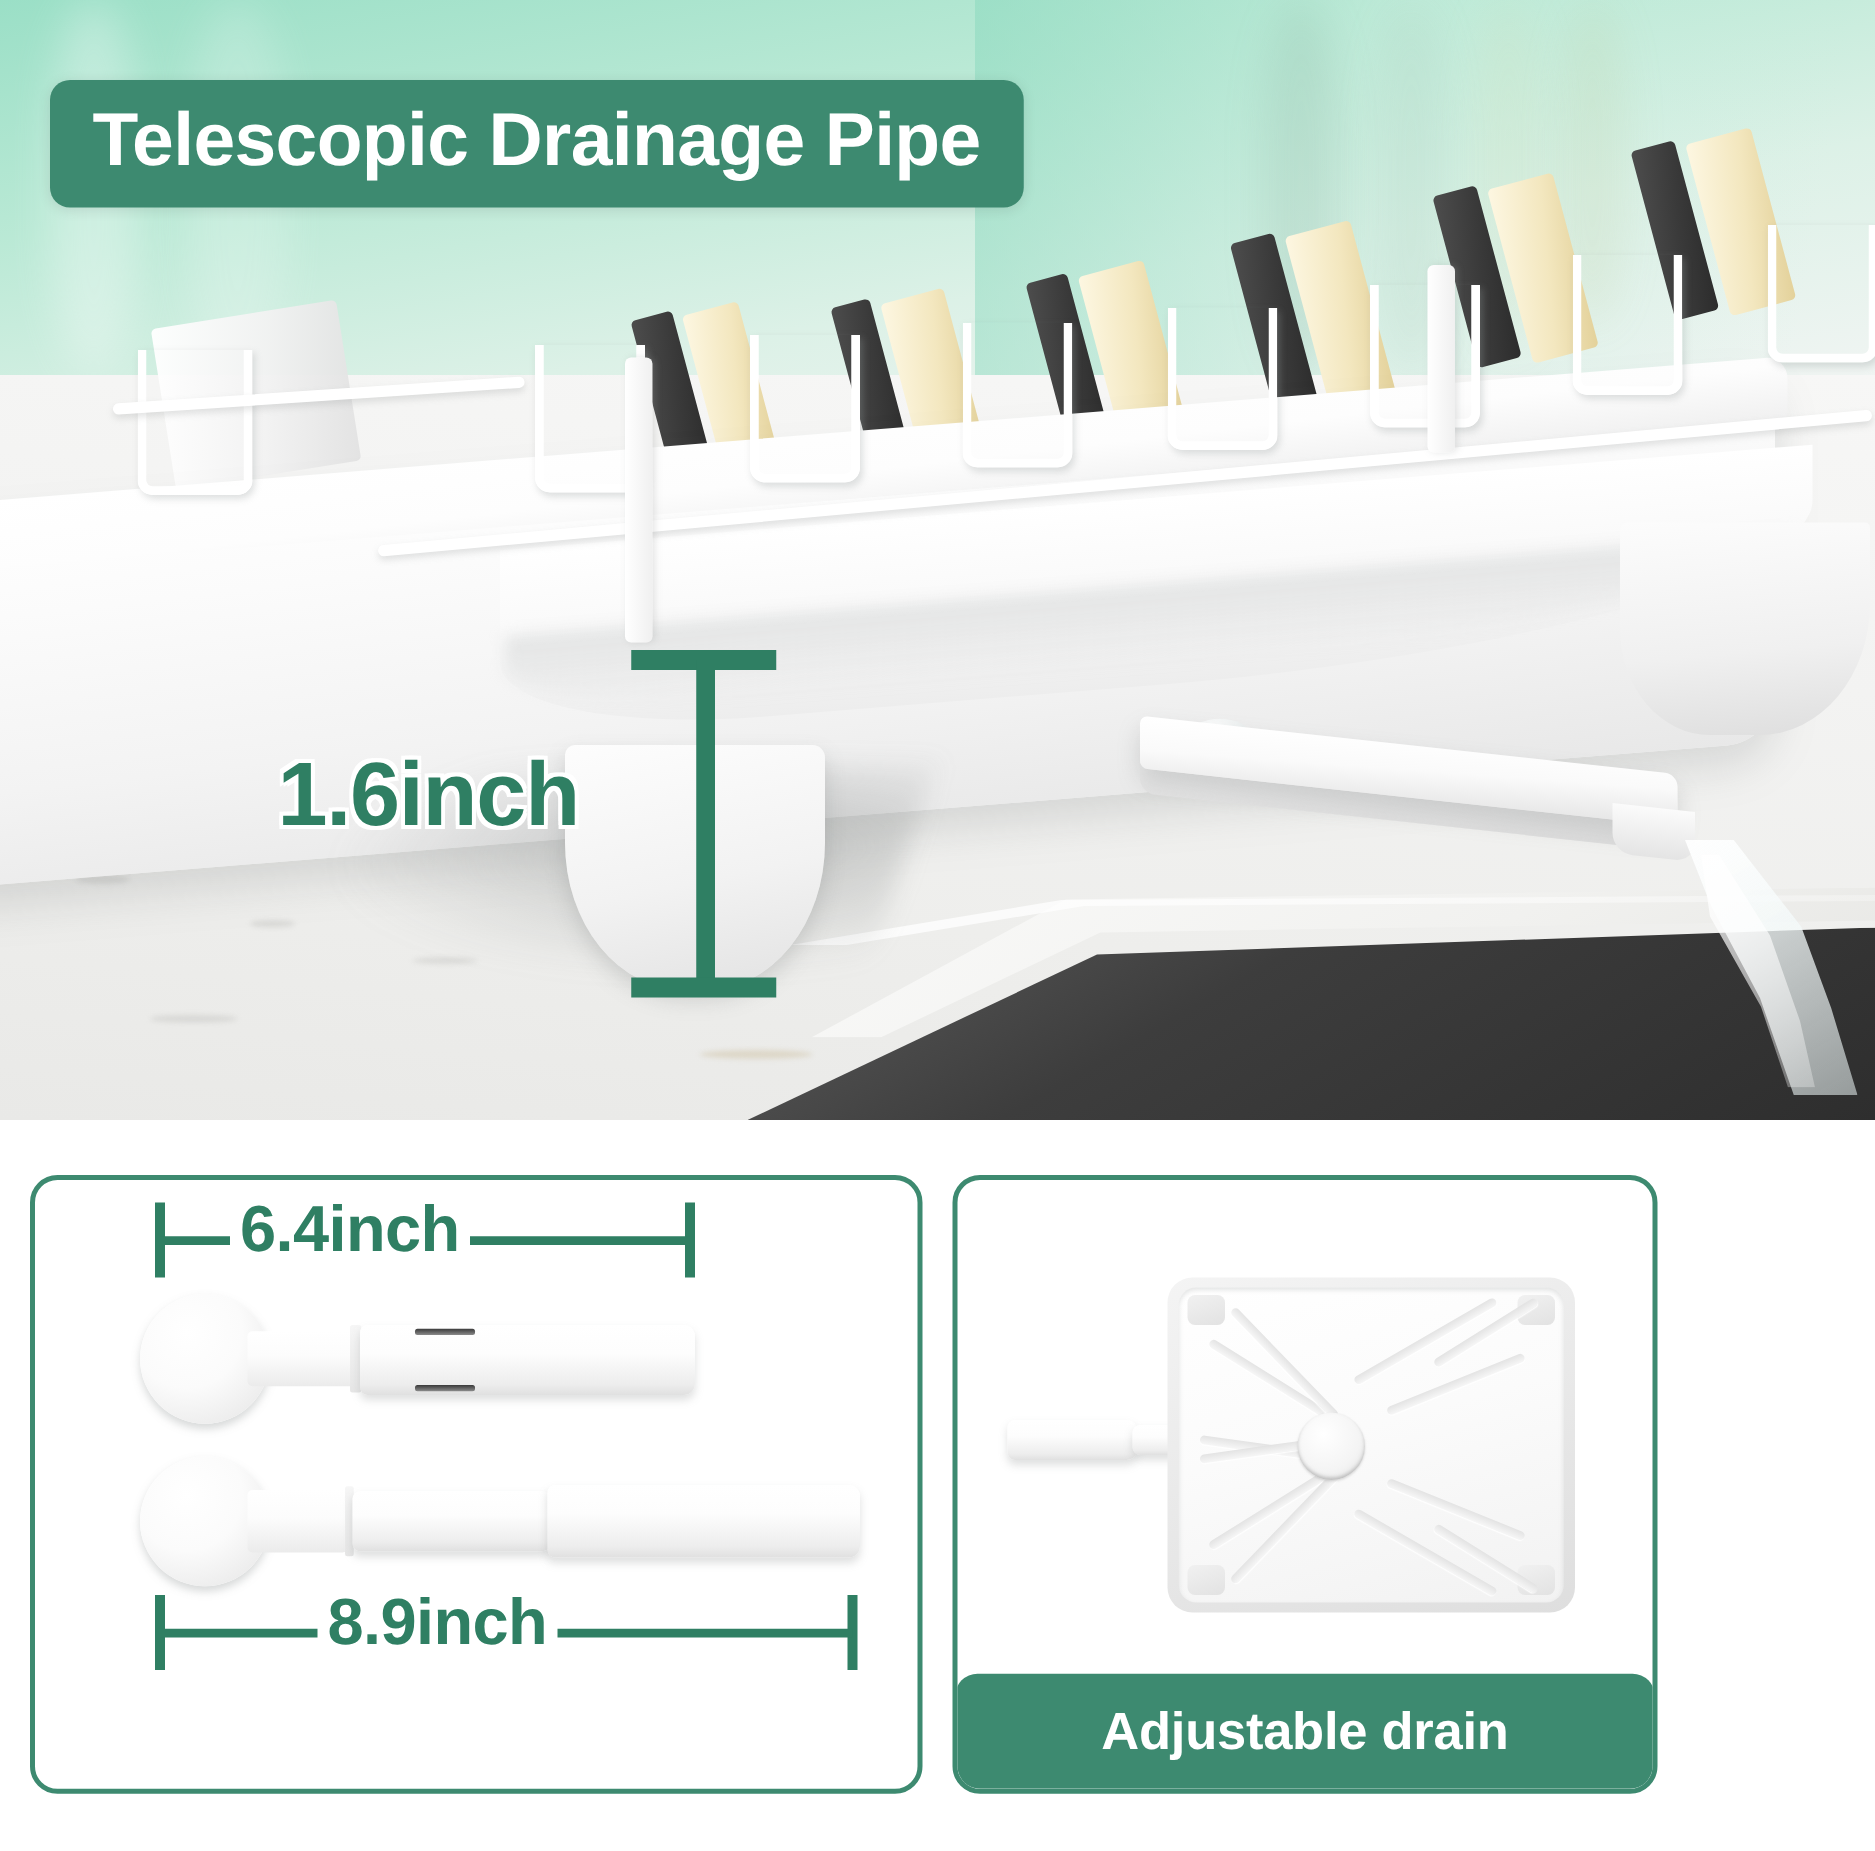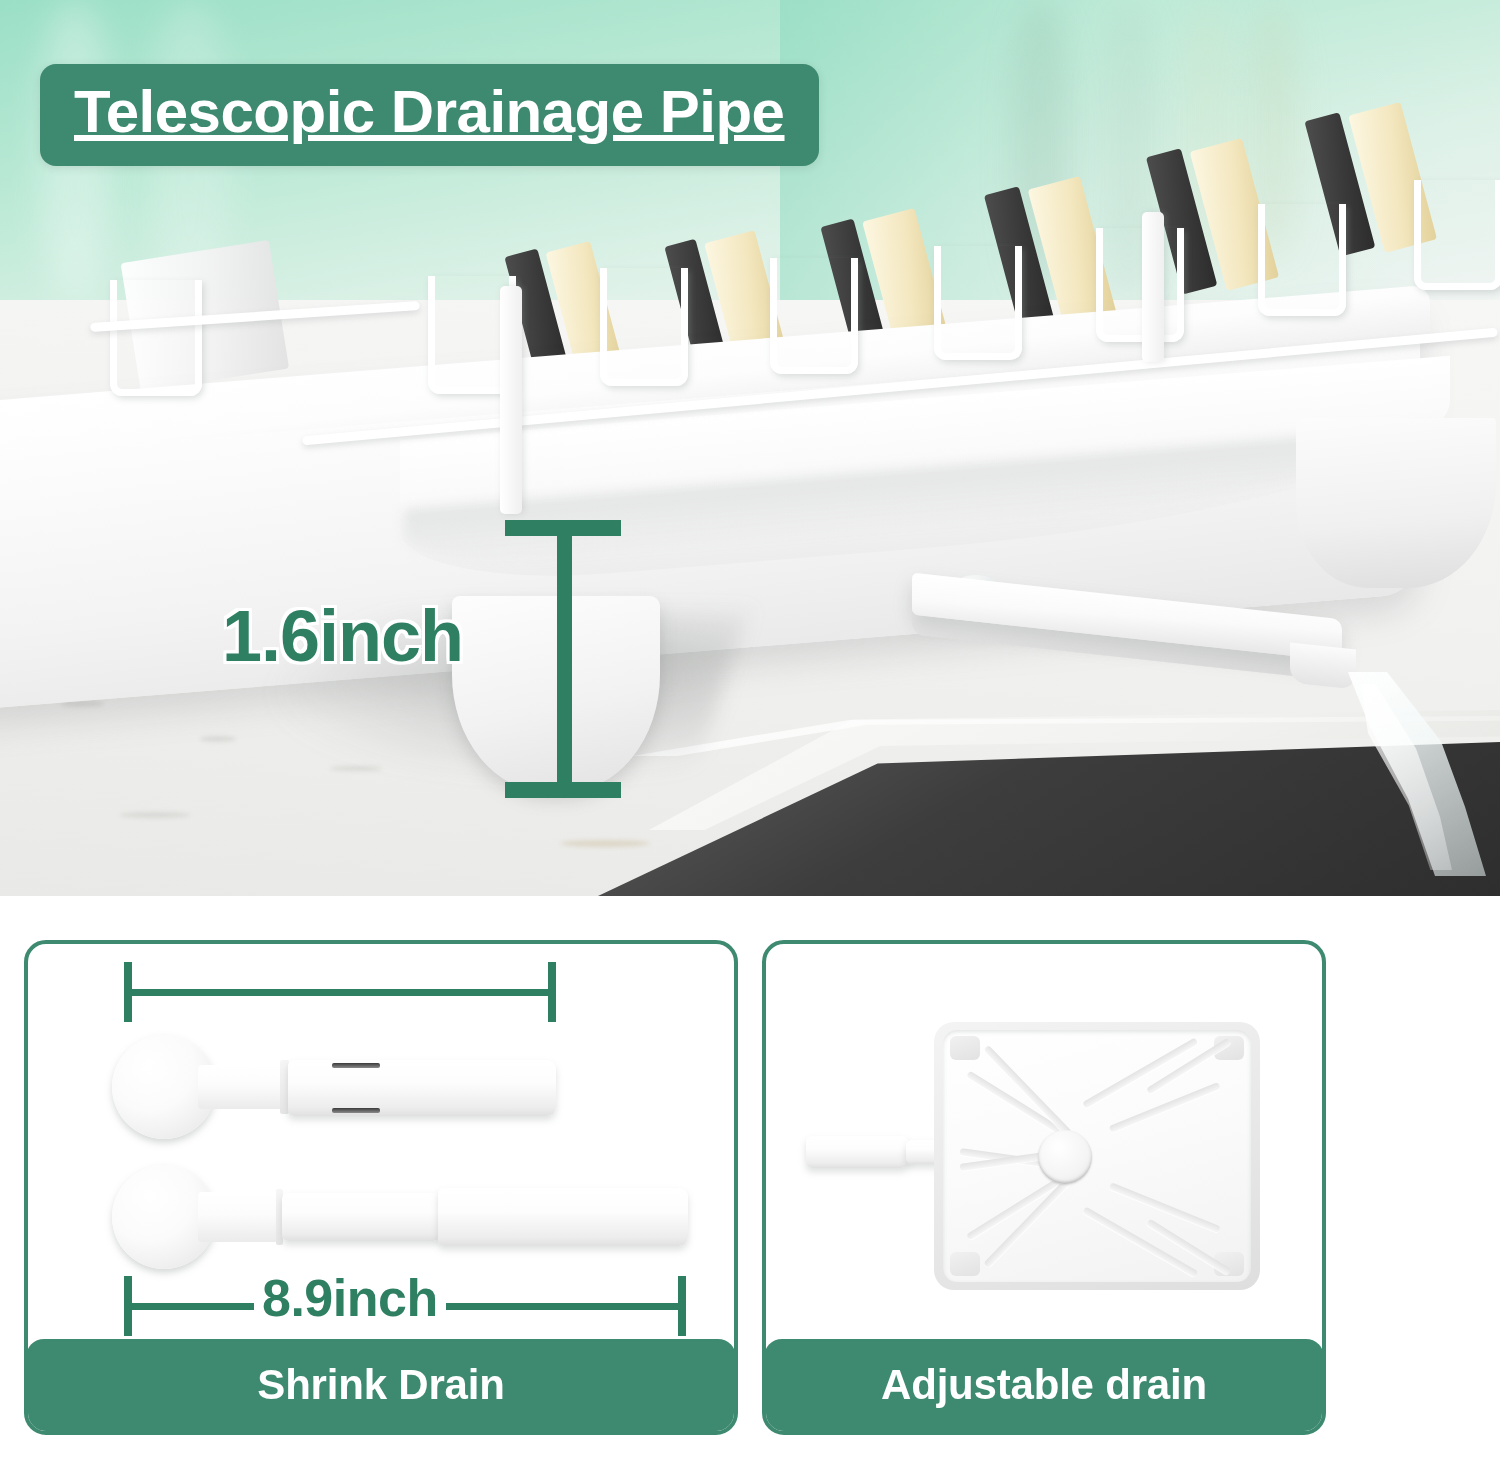--- a/index.html
+++ b/index.html
@@ -186,21 +186,20 @@
     border-radius: 16px;
     box-shadow: 0 2px 10px rgba(0,0,0,0.10);
   }
   .title-badge h1 {
     color: #ffffff;
     font-size: 60px;
     font-weight: bold;
     letter-spacing: -0.5px;
     line-height: 1.0;
     white-space: nowrap;
-    text-decoration: underline;
   }
   .subtitle {
     position: absolute; left: 66px; top: 218px;
     font-size: 50px; font-weight: bold; color: #2f7a62;
     white-space: nowrap;
     letter-spacing: -0.3px;
     text-shadow:
       -3px -3px 0 #fff, 3px -3px 0 #fff, -3px 3px 0 #fff, 3px 3px 0 #fff,
       -3px 0 0 #fff, 3px 0 0 #fff, 0 -3px 0 #fff, 0 3px 0 #fff;
   }
@@ -411,20 +410,21 @@
   </div>
 
   <div class="panels">
 
     <div class="panel left">
 
       <div class="dim-h" style="left:96px; top:18px; width:432px;">
         <div class="tick" style="left:0;"></div>
         <div class="tick" style="right:0;"></div>
         <div class="bar" style="left:4px; right:4px;"></div>
+        <div class="txt" style="left:60px;">6.4inch</div>
       </div>
 
       <div class="pipe" style="left:84px; top:88px; width:450px; height:110px;">
         <div class="disc" style="top:3px;"></div>
         <div class="neck" style="left:86px; top:33px; width:86px;"></div>
         <div class="collar" style="left:168px; top:28px; width:9px; height:54px;"></div>
         <div class="tube" style="left:176px; top:28px; width:268px; height:56px;"></div>
         <div class="slot" style="left:220px; top:31px; width:48px;"></div>
         <div class="slot" style="left:220px; top:76px; width:48px;"></div>
       </div>
@@ -437,23 +437,20 @@
         <div class="tube" style="left:326px; top:26px; width:250px; height:58px;"></div>
       </div>
 
       <div class="dim-h" style="left:96px; top:332px; width:562px;">
         <div class="tick" style="left:0;"></div>
         <div class="tick" style="right:0;"></div>
         <div class="bar" style="left:4px; right:4px;"></div>
         <div class="txt" style="left:130px;">8.9inch</div>
       </div>
 
-      <div class="panel-label">
-        <span>Shrink Drain</span>
-      </div>
     </div>
 
     <div class="panel right">
 
       <div class="pipe" style="left:40px; top:188px; width:160px; height:40px;">
         <div class="tube" style="left:0; top:4px; width:104px; height:32px;"></div>
         <div class="tube" style="left:100px; top:8px; width:72px; height:24px;"></div>
       </div>
 
       <div class="dtray">

